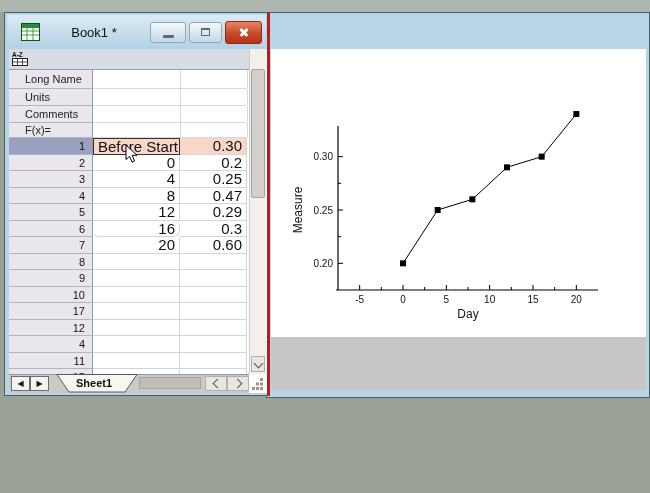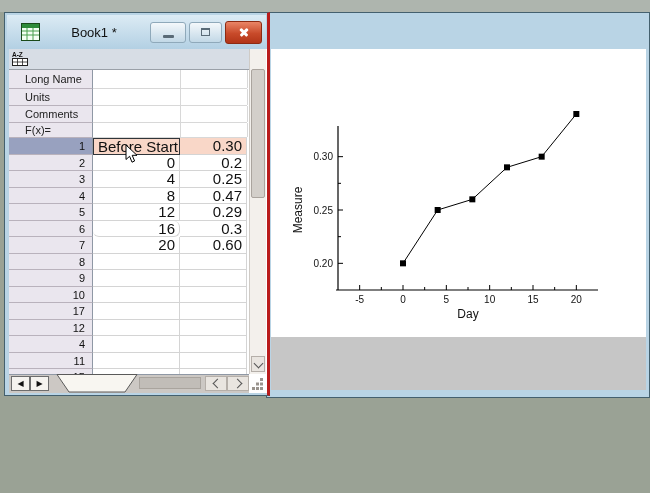--- a/index.html
+++ b/index.html
@@ -234,20 +234,21 @@
             <div class="chev down"></div>
           </div>
       </div>
 
       <div id="tabstrip"></div>
       <div class="arrbtn" style="left:2px;top:327px;">◀</div>
       <div class="arrbtn" style="left:21px;top:327px;">▶</div>
       <svg width="90" height="19" style="position:absolute;left:40px;top:325px;">
         <polygon points="8,0.5 88,0.5 76,18 20,18" fill="#f8f6f1" stroke="#5a5a5a" stroke-width="1"></polygon>
       </svg>
+      <div id="sheettab-label">Sheet1</div>
       <div id="trackfill"></div>
       <div class="sb-btn" style="left:196px;top:327px;width:22px;height:15px;">
           <div class="chev left"></div>
         </div>
       <div class="sb-btn" style="left:218px;top:327px;width:22px;height:15px;">
           <div class="chev right"></div>
         </div>
       <svg width="12" height="12" style="position:absolute;left:243px;top:329px;">
         <g fill="#9a948e">
           <rect x="8" y="0" width="3" height="3"></rect>

